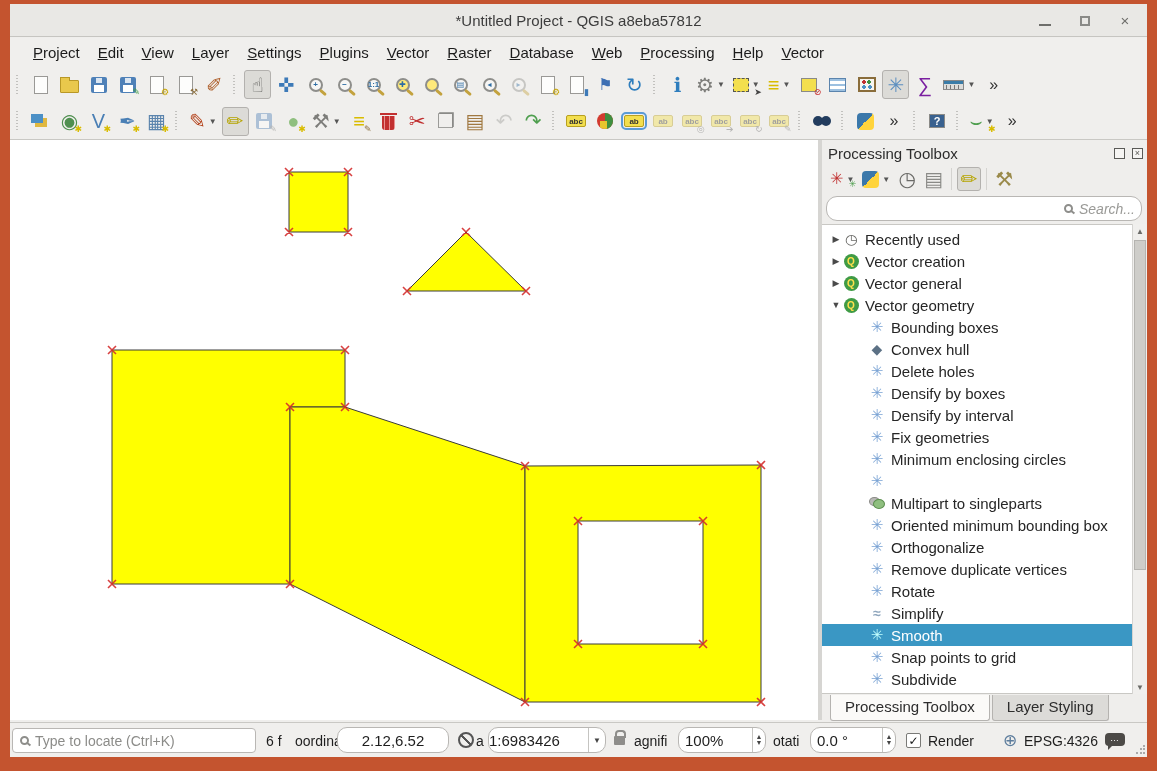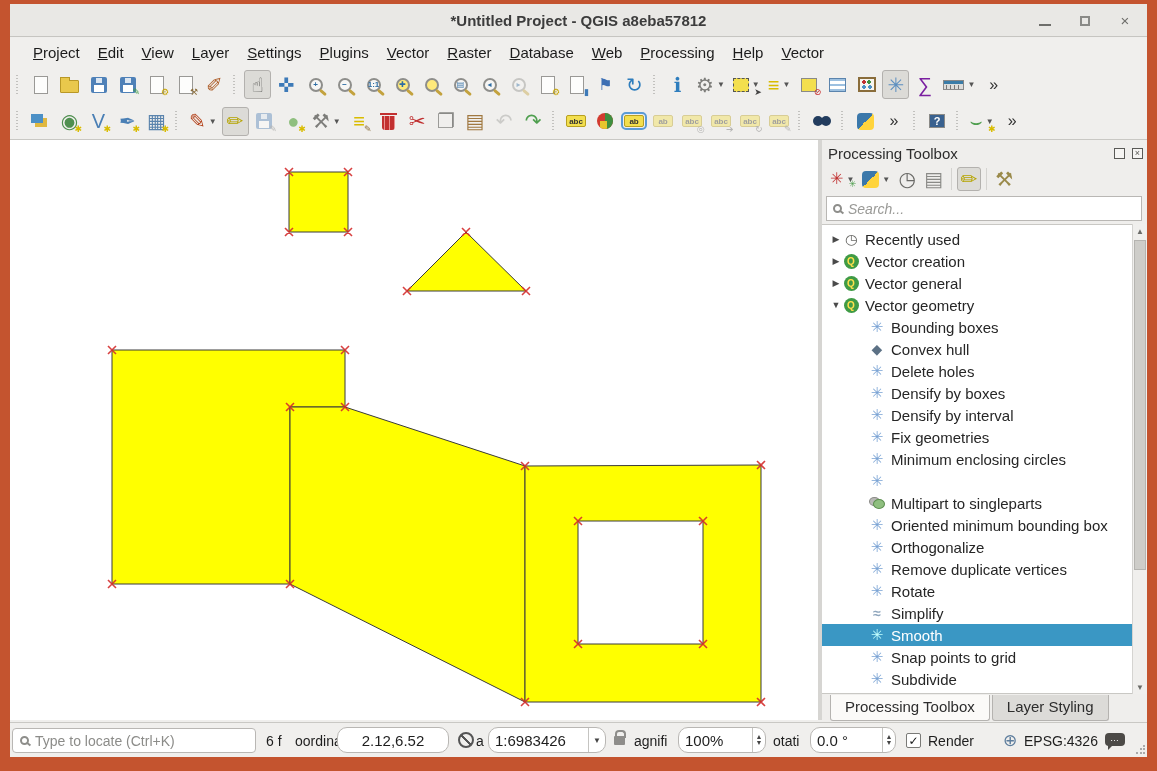--- a/index.html
+++ b/index.html
@@ -2,21 +2,21 @@
 <html><head>
 <meta charset="utf-8">
 <style>
   html,body{margin:0;padding:0;background:#555;}
   *{box-sizing:border-box;font-family:"Liberation Sans","DejaVu Sans",sans-serif;}
   .window{position:relative;width:1157px;height:771px;background:#c4542f;overflow:hidden;}
   .inner{position:absolute;left:10px;top:4px;width:1137px;height:753px;background:#efeeec;}
 
   
   .titlebar{position:absolute;left:0;top:0;right:0;height:33px;background:#e9e8e5;border-bottom:1px solid #c6c5c1;display:flex;align-items:center;justify-content:center;}
-  .title{font-size:15px;color:#3c3c3c;font-weight:bold;}
+  .title{font-size:15px;color:#3c3c3c;font-weight:normal;}
   .winbtns{position:absolute;right:14px;top:0;height:33px;display:flex;align-items:center;gap:24px;}
   .wb{width:16px;height:16px;display:flex;align-items:center;justify-content:center;color:#6e6e6b;font-size:15px;cursor:default;}
   .wb-min{width:12px;height:2px;background:#6e6e6b;margin-top:8px;}
   .wb-max{width:10px;height:10px;border:2px solid #8a8a87;}
 
   
   .menubar{position:absolute;left:0;top:34px;right:0;height:28px;display:flex;align-items:center;padding-left:14px;background:#f0efed;}
   .menu{font-size:15px;color:#1c1c1c;padding:4px 9px;white-space:nowrap;}
   .menu u{text-decoration:underline;}
 
@@ -71,21 +71,21 @@
   .splitter{position:absolute;left:808px;top:136px;width:4px;height:580px;background:#d6d5d2;}
 
   
   .panel{position:absolute;left:812px;top:136px;width:325px;height:582px;background:#efeeec;}
   .phead{position:absolute;left:6px;top:2px;right:4px;height:22px;display:flex;align-items:center;}
   .ptitle{font-size:15px;color:#2d2d2d;}
   .phbtns{margin-left:auto;display:flex;gap:7px;align-items:center;}
   .phb{width:11px;height:11px;border:1px solid #5a5a57;display:flex;align-items:center;justify-content:center;font-size:9px;color:#5a5a57;background:#f6f5f3;}
   .ptoolbar{position:absolute;left:4px;top:26px;height:26px;display:flex;align-items:center;}
   .ptoolbar .tb{min-width:24px;height:24px;}
-  .psearch{position:absolute;left:4px;top:56px;right:5px;height:25px;background:#fff;border:1px solid #b9b7b4;border-radius:0;display:flex;align-items:center;padding:0 6px;gap:6px;}
+  .psearch{position:absolute;left:4px;top:56px;right:5px;height:25px;background:#fff;border:1px solid #b9b7b4;border-radius:11px;display:flex;align-items:center;padding:0 6px;gap:6px;justify-content:flex-end;}
   .psearch .ph{font-size:14px;color:#9a9a97;font-style:italic;}
   .lens{width:9px;height:9px;border:2px solid #8e8e8b;border-radius:50%;position:relative;flex:0 0 auto;}
   .lens:after{content:"";position:absolute;width:5px;height:2px;background:#8e8e8b;bottom:-2px;right:-4px;transform:rotate(40deg);}
   .tree{position:absolute;left:0;top:84px;right:0;height:470px;background:#fff;border-top:1px solid #c9c8c4;border-bottom:1px solid #c9c8c4;overflow:hidden;padding-top:3px;}
   .trow{height:22px;display:flex;align-items:center;font-size:15px;color:#262626;position:relative;}
   .trow .arr{width:12px;margin-left:8px;font-size:9px;color:#4a4a4a;text-align:center;}
   .trow .ticon{width:18px;display:flex;align-items:center;justify-content:center;margin-right:5px;font-size:14px;}
   .trow.child{padding-left:46px;}
   .trow.selected{background:#3a97c4;color:#fff;}
   .scroll{position:absolute;right:0;top:84px;width:15px;height:470px;background:#f0efed;border-left:1px solid #d5d4d1;}
@@ -99,21 +99,21 @@
 
   
   .statusbar{position:absolute;left:0;top:718px;right:0;height:35px;background:#f0efed;border-top:1px solid #c9c8c4;font-size:14px;color:#1e1e1e;}
   .sb{position:absolute;display:flex;align-items:center;}
   .locate{left:2px;top:5px;width:244px;height:25px;background:#fff;border:1px solid #b9b7b4;border-radius:4px;padding:0 7px;gap:6px;}
   .locate .ph{color:#8c8c89;font-size:14px;white-space:nowrap;}
   .sb-msg{left:256px;top:0;height:35px;}
   .sb-lbl{top:0;height:35px;overflow:hidden;white-space:nowrap;}
   .fld{background:#fff;border:1px solid #b9b7b4;border-radius:10px;height:26px;top:4px;}
   .coord{left:327px;width:112px;justify-content:center;font-size:15px;}
-  .scale{left:478px;width:118px;padding-left:6px;font-size:15px;}
+  .scale{left:478px;width:118px;font-size:15px;}
   .scaret{position:absolute;right:0;top:0;bottom:0;width:17px;border-left:1px solid #c5c4c1;display:flex;align-items:center;justify-content:center;font-size:8px;color:#444;}
   .spinbox{padding-left:6px;font-size:15px;}
   .spin{position:absolute;right:0;top:0;bottom:0;width:13px;border-left:1px solid #c5c4c1;display:flex;flex-direction:column;align-items:center;justify-content:center;font-size:7px;line-height:6px;color:#444;}
   .ext{left:448px;top:9px;width:16px;height:16px;border:2px solid #555;border-radius:50%;background:linear-gradient(45deg,transparent 44%,#555 44% 56%,transparent 56%);}
   .lock{left:604px;top:13px;width:11px;height:9px;background:#8e8d8a;border-radius:1px;position:absolute;}
   .lock:before{content:"";position:absolute;top:-6px;left:1px;width:7px;height:6px;border:2px solid #8e8d8a;border-bottom:none;border-radius:4px 4px 0 0;}
   .cb{width:15px;height:15px;background:#fff;border:1px solid #7a7a77;border-radius:2px;display:flex;align-items:center;justify-content:center;font-size:12px;color:#111;font-weight:bold;}
   .globe{font-size:17px;color:#5d7d9d;}
   .bub{position:absolute;left:1095px;top:10px;width:20px;height:13px;background:#4c4a47;border-radius:4px;color:#fff;font-size:9px;line-height:11px;text-align:center;letter-spacing:1px;}
   .bub:after{content:"";position:absolute;left:3px;bottom:-4px;border:4px solid transparent;border-top-color:#4c4a47;border-left-color:#4c4a47;}

